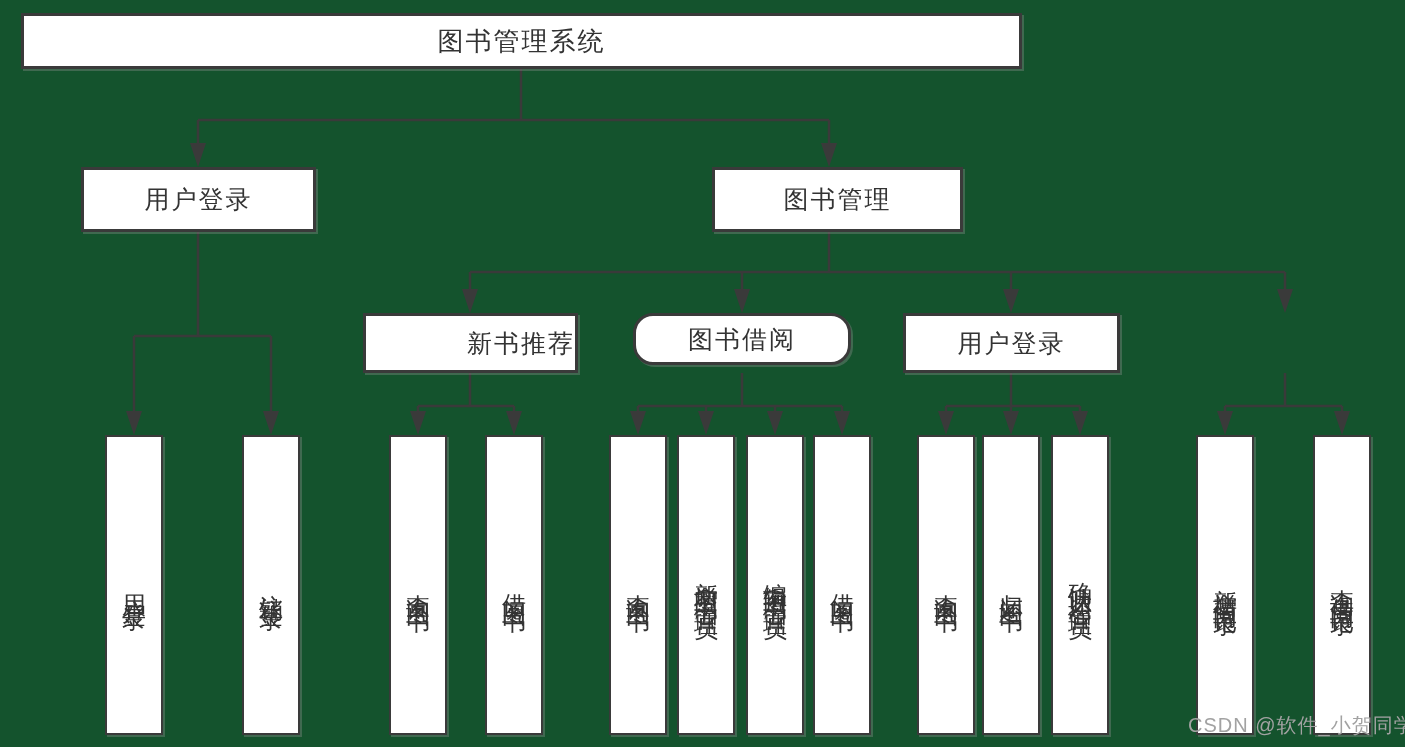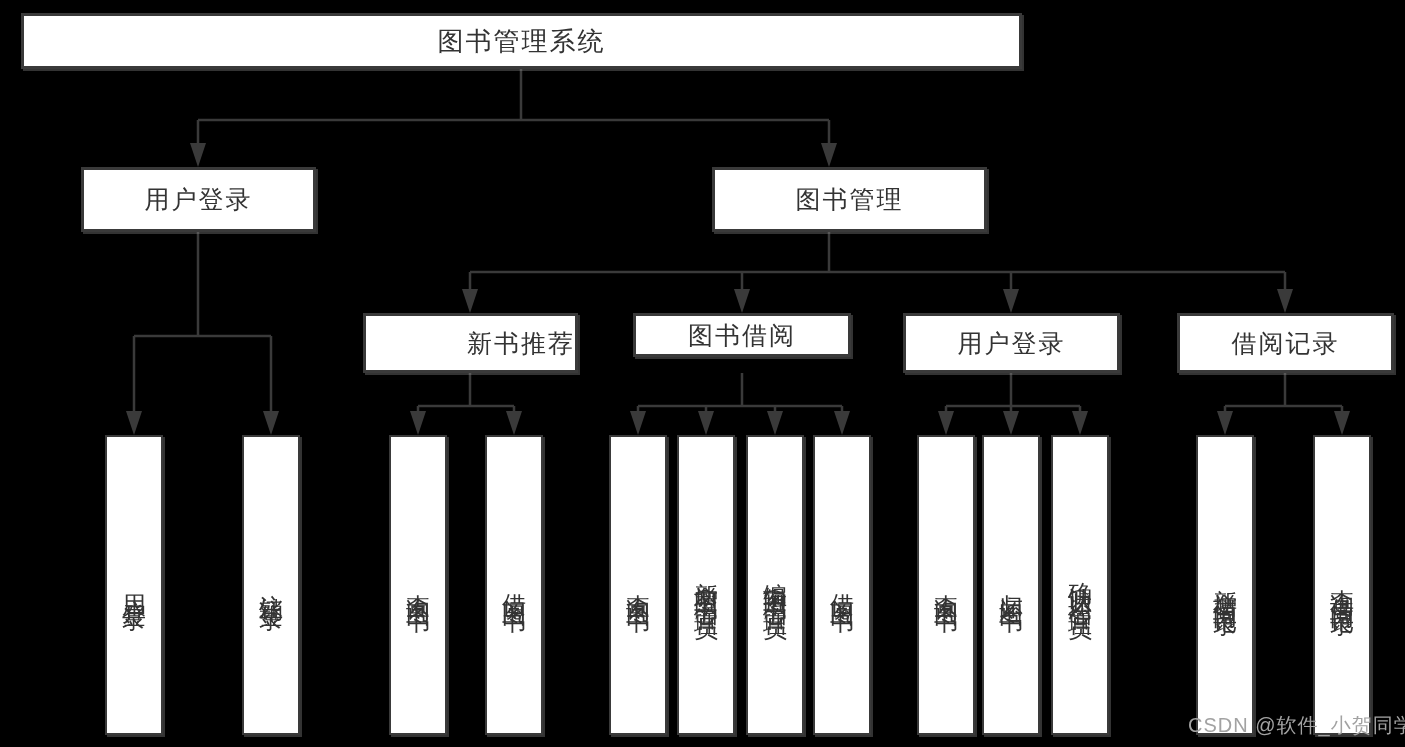--- a/index.html
+++ b/index.html
@@ -1,21 +1,21 @@
 <!DOCTYPE html>
 <html><head>
 <meta charset="utf-8">
 <style>
   * { box-sizing: border-box; margin: 0; padding: 0; }
   html, body { background: #ffffff; }
   .canvas {
     position: relative;
     width: 1405px;
     height: 747px;
-    background: #000000;
+    background: #14532d;
     overflow: hidden;
     font-family: "Liberation Sans", "DejaVu Sans", sans-serif;
     color: #333333;
   }
   svg.connectors {
     position: absolute;
     left: 0; top: 0;
     width: 1405px; height: 747px;
     z-index: 1;
   }
@@ -130,36 +130,33 @@
     </g>
   </svg>
 
   <div class="node root-box" style="left:21px; top:13px; width:1001px; height:56px;">
     <span>图书管理系统</span>
   </div>
 
   <div class="node l2" style="left:81px; top:167px; width:235px; height:65px;">
     <span>用户登录</span>
   </div>
-  <div class="node l2" style="left:712px; top:167px; width:275px; height:65px;">
+  <div class="node l2" style="left:712px; top:167px; width:251px; height:65px;">
     <span>图书管理</span>
   </div>
 
   <div class="node l3" style="left:363px; top:313px; width:215px; height:60px;justify-content:flex-end;">
     <span>新书推荐</span>
   </div>
-  <div class="node l3" style="left:633px; top:313px; width:218px; height:44px;">
+  <div class="node l3" style="left:633px; top:313px; width:218px; height:52px;border-radius:20px;">
     <span>图书借阅</span>
   </div>
   <div class="node l3" style="left:903px; top:313px; width:217px; height:60px;">
     <span>用户登录</span>
   </div>
-  <div class="node l3" style="left:1177px; top:313px; width:217px; height:60px;">
-    <span>借阅记录</span>
-  </div>
 
   <div class="leaf" style="left:105px;">
     <span>用户登录</span>
   </div>
   <div class="leaf" style="left:242px;">
     <span>注销登录</span>
   </div>
 
   <div class="leaf" style="left:389px;">
     <span>查询图书</span>

